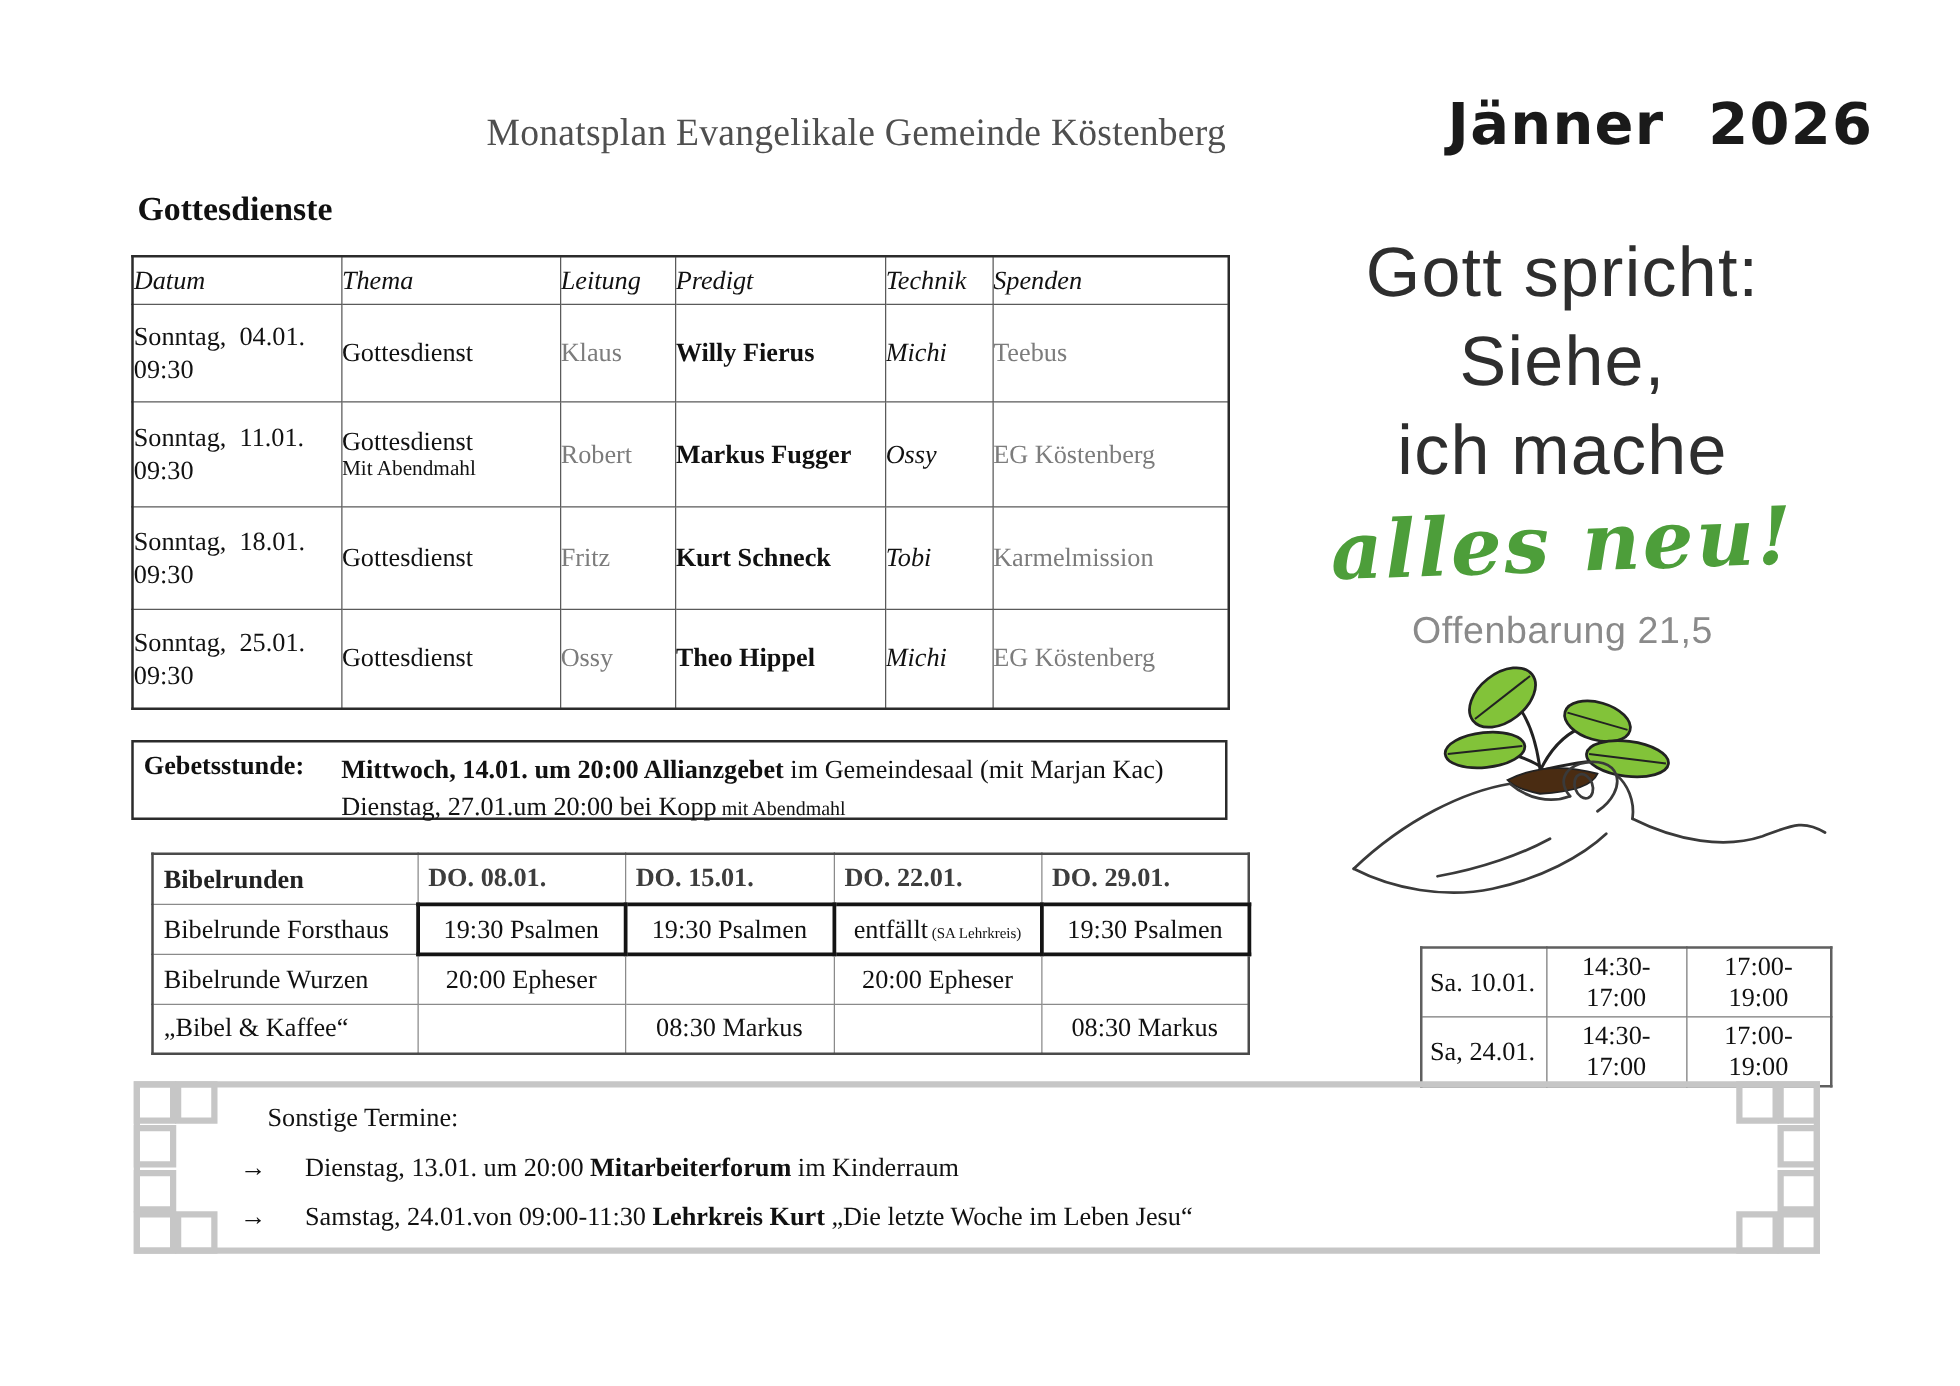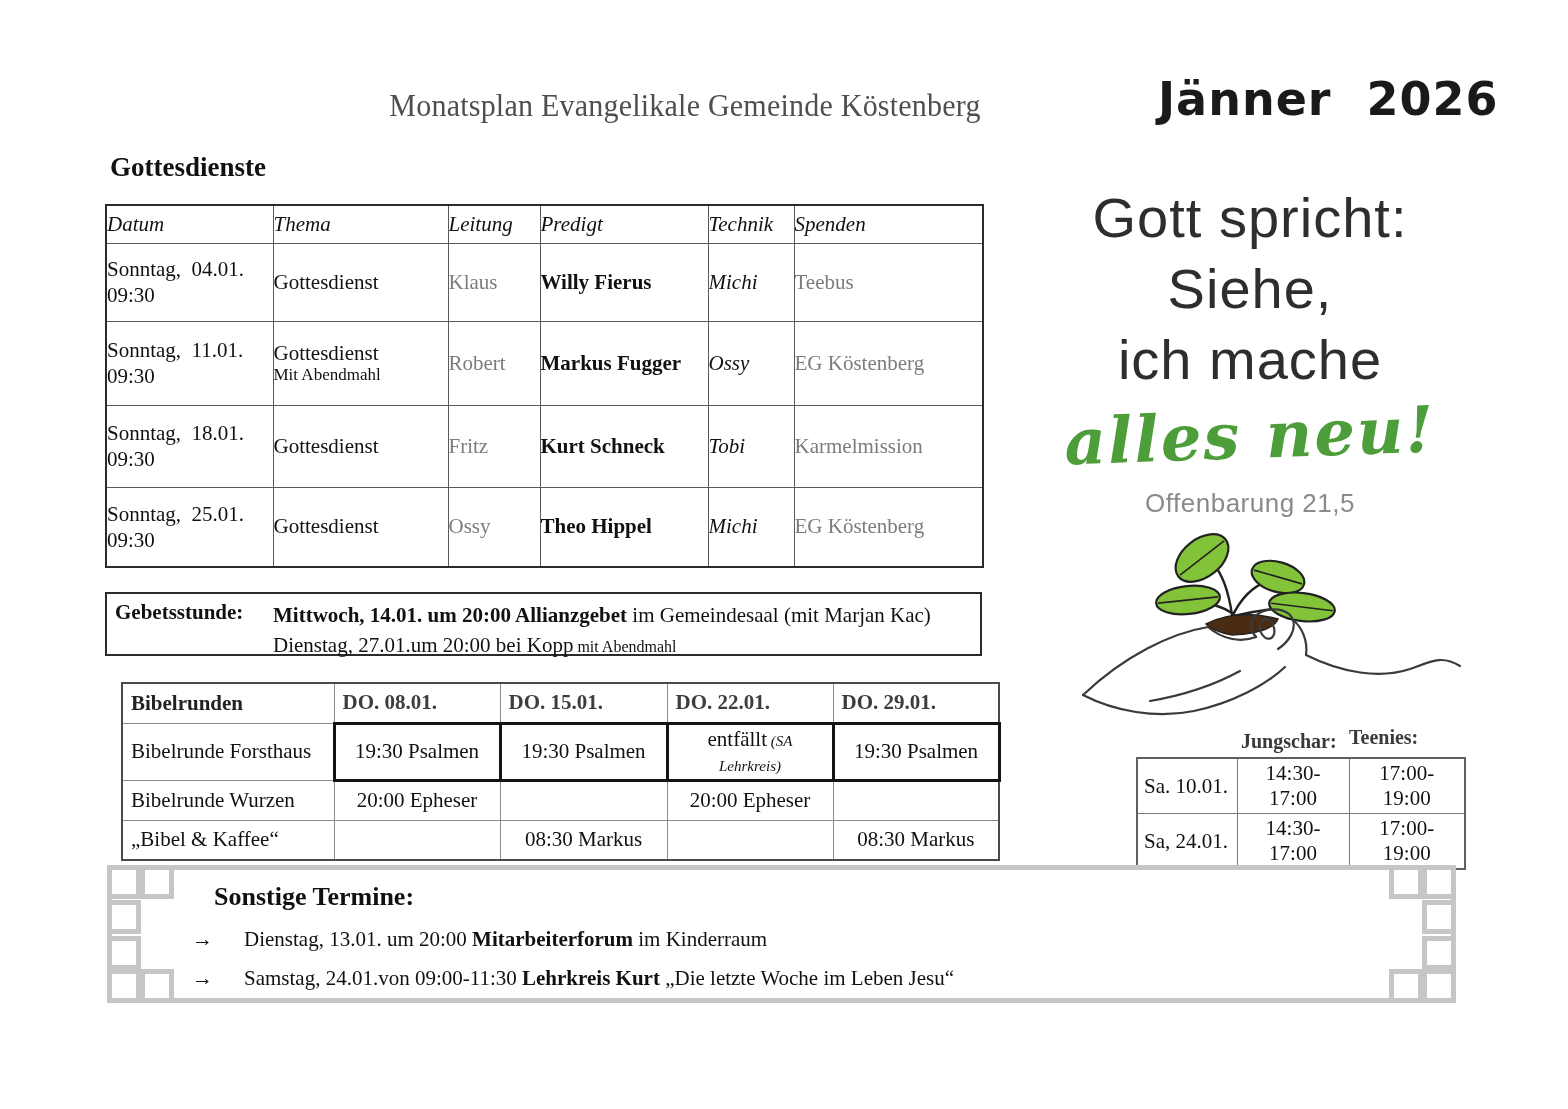--- a/index.html
+++ b/index.html
@@ -81,39 +81,39 @@
     font-size: 21px;
     vertical-align: middle;
     overflow: hidden;
   }
   .bibel-table tr { height: 40px; }
   .bibel-head-main { font-size: 23px; font-weight: bold; text-align: left; color: #222; }
   .bibel-head-date { font-size: 17px; font-weight: bold; text-align: left; color: #3d3d3d; }
   .bibel-label { text-align: left; }
   .bibel-cell { text-align: center; }
   .bibel-cell.hl { border: 3px solid #141414; }
-  .small-paren { font-size: 15px; font-style: italic; }
+  .small-paren { font-size: 12px; }
   
   .quote-block {
     position: absolute; left: 1030px; top: 182px; width: 440px;
     text-align: center;
     font-family: "Liberation Sans", sans-serif;
     color: #2e2e2e;
   }
   .quote-line { font-size: 56px; font-weight: 300; line-height: 1.27; letter-spacing: 1px; }
   .quote-script {
     margin-top: 6px;
     font-family: "DejaVu Serif", serif;
     font-style: italic; font-weight: bold;
     font-size: 64px; line-height: 1.1;
     color: #4d9e3a;
     transform: rotate(-2deg);
     letter-spacing: 2px;
   }
-  .quote-ref { margin-top: 16px; font-size: 26px; color: #8a8a8a; letter-spacing: 0.5px; }
+  .quote-ref { margin-top: 16px; font-size: 30px; color: #8a8a8a; letter-spacing: 0.5px; }
   
   .plant-svg { position: absolute; left: 1080px; top: 523px; }
   
   .js-labels { position: absolute; left: 1136px; top: 726px; width: 330px; height: 30px; }
   .js-label-1 { position: absolute; left: 105px; top: 4px; font-size: 20px; font-weight: bold; color: #3a3a3a; }
   .js-label-2 { position: absolute; left: 213px; top: 0; font-size: 20px; font-weight: bold; color: #3a3a3a; }
   .js-table {
     position: absolute; left: 1136px; top: 757px; width: 328px;
     border: 2px solid #5f5f5f;
   }
@@ -129,21 +129,21 @@
   .sonstige-box {
     position: absolute; left: 107px; top: 865px; width: 1349px; height: 138px;
     border: 5px solid #c6c6c6;
   }
   .deco-sq {
     position: absolute; width: 34px; height: 34px;
     border: 5px solid #c6c6c6; background: transparent;
   }
   .sonstige-heading {
     margin: 12px 0 8px 102px;
-    font-size: 26px; font-weight: bold;
+    font-size: 21px; font-weight: normal;
   }
   .termin-item { padding-left: 80px; font-size: 21px; line-height: 1.85; }
   .arrow { display: inline-block; width: 52px; }
 </style>
 </head>
 <body>
 
 <div class="page">
 
   <div class="doc-title">Monatsplan Evangelikale Gemeinde Köstenberg</div>
@@ -313,24 +313,20 @@
       <path d="M128,104 C142,116 160,120 176,114"></path>
       <path d="M176,114 C166,102 172,92 184,88 C198,84 210,88 213,97 C216,106 210,118 198,126"></path>
       <ellipse cx="187" cy="106" rx="7" ry="10" transform="rotate(-20 187 106)"></ellipse>
       <path d="M213,97 C222,104 228,118 226,132"></path>
       <path d="M226,132 C262,150 300,156 330,146 C352,138 362,132 380,143"></path>
       <path d="M3,172 C34,188 76,196 114,188 C152,180 186,162 205,144"></path>
       <path d="M70,178 C105,172 138,160 160,148"></path>
     </g>
   </svg>
 
-  <div class="js-labels">
-    <span class="js-label-1">Jungschar:</span>
-    <span class="js-label-2">Teenies:</span>
-  </div>
 
   <table class="js-table">
     <colgroup>
         <col style="width:100px">
         <col style="width:112px">
         <col style="width:116px">
       </colgroup>
     <tbody>
       <tr>
         <td class="js-date">Sa. 10.01.</td>

